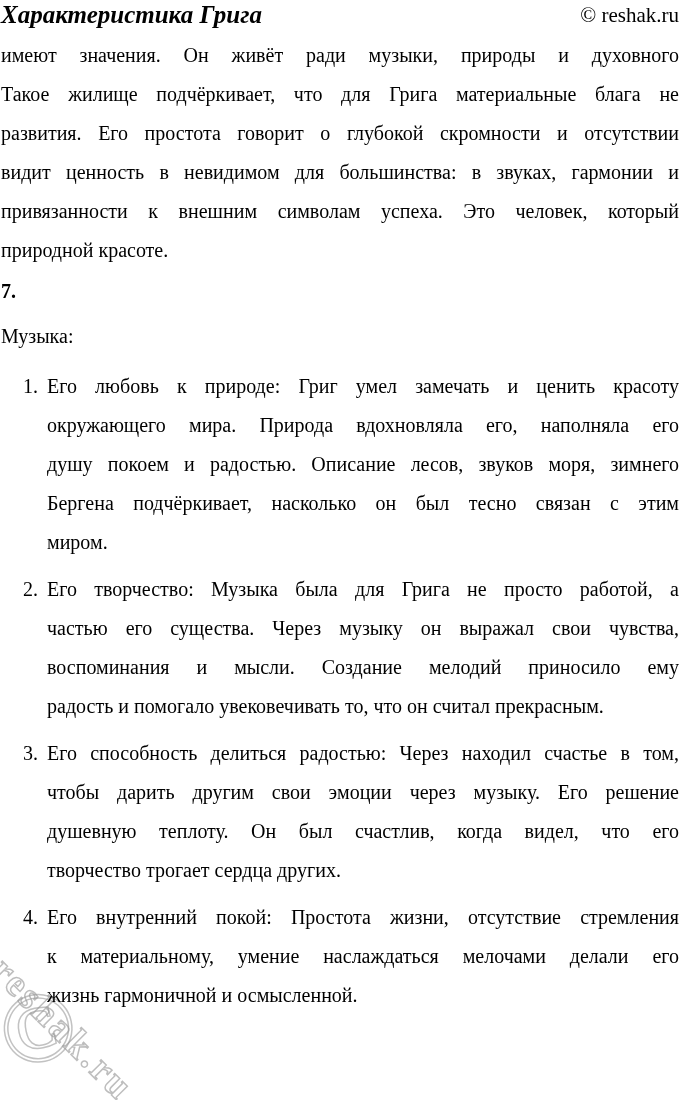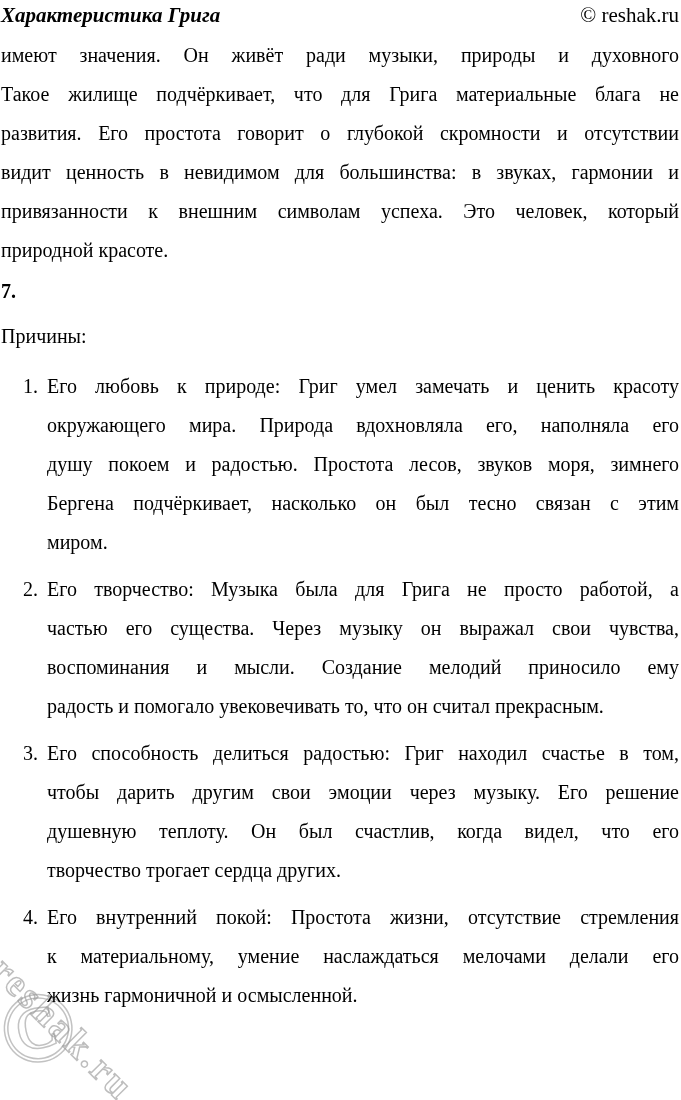--- a/index.html
+++ b/index.html
@@ -21,21 +21,21 @@
     padding: 0 2px 0 1px;
   }
   .doc-header {
     display: flex;
     justify-content: space-between;
     align-items: flex-start;
     padding-top: 2px;
     height: 26px;
   }
   .doc-title {
-    font-size: 21px;
+    font-size: 25px;
     font-weight: 700;
     font-style: italic;
     line-height: 26px;
     white-space: nowrap;
   }
   .copyright {
     font-size: 21px;
     line-height: 26px;
     white-space: nowrap;
     margin-left: 32px;
@@ -132,43 +132,43 @@
     <div class="line">развития. Его простота говорит о глубокой скромности и отсутствии</div>
     <div class="line">видит ценность в невидимом для большинства: в звуках, гармонии и</div>
     <div class="line">привязанности к внешним символам успеха. Это человек, который</div>
     <div class="line last">природной красоте.</div>
   </div>
 
   <div class="section-number">7.</div>
 
 
   <div class="para reasons-label">
-    <div class="line last">Причины:</div>
+    <div class="line last">Музыка:</div>
   </div>
 
   <div class="reason-item first">
     <span class="list-number">1.</span>
     <div class="line">Его любовь к природе: Григ умел замечать и ценить красоту</div>
     <div class="line">окружающего мира. Природа вдохновляла его, наполняла его</div>
-    <div class="line">душу покоем и радостью. Простота лесов, звуков моря, зимнего</div>
+    <div class="line">душу покоем и радостью. Описание лесов, звуков моря, зимнего</div>
     <div class="line">Бергена подчёркивает, насколько он был тесно связан с этим</div>
     <div class="line last">миром.</div>
   </div>
 
   <div class="reason-item">
     <span class="list-number">2.</span>
     <div class="line">Его творчество: Музыка была для Грига не просто работой, а</div>
     <div class="line">частью его существа. Через музыку он выражал свои чувства,</div>
     <div class="line">воспоминания и мысли. Создание мелодий приносило ему</div>
     <div class="line last">радость и помогало увековечивать то, что он считал прекрасным.</div>
   </div>
 
   <div class="reason-item">
     <span class="list-number">3.</span>
-    <div class="line">Его способность делиться радостью: Григ находил счастье в том,</div>
+    <div class="line">Его способность делиться радостью: Через находил счастье в том,</div>
     <div class="line">чтобы дарить другим свои эмоции через музыку. Его решение</div>
     <div class="line">душевную теплоту. Он был счастлив, когда видел, что его</div>
     <div class="line last">творчество трогает сердца других.</div>
   </div>
 
   <div class="reason-item">
     <span class="list-number">4.</span>
     <div class="line">Его внутренний покой: Простота жизни, отсутствие стремления</div>
     <div class="line">к материальному, умение наслаждаться мелочами делали его</div>
     <div class="line last">жизнь гармоничной и осмысленной.</div>

